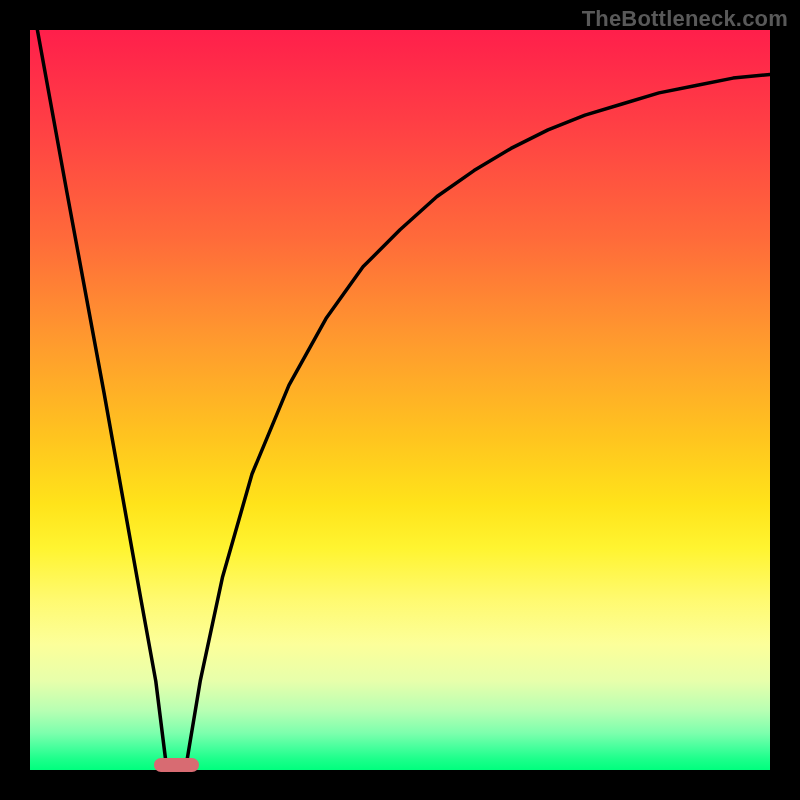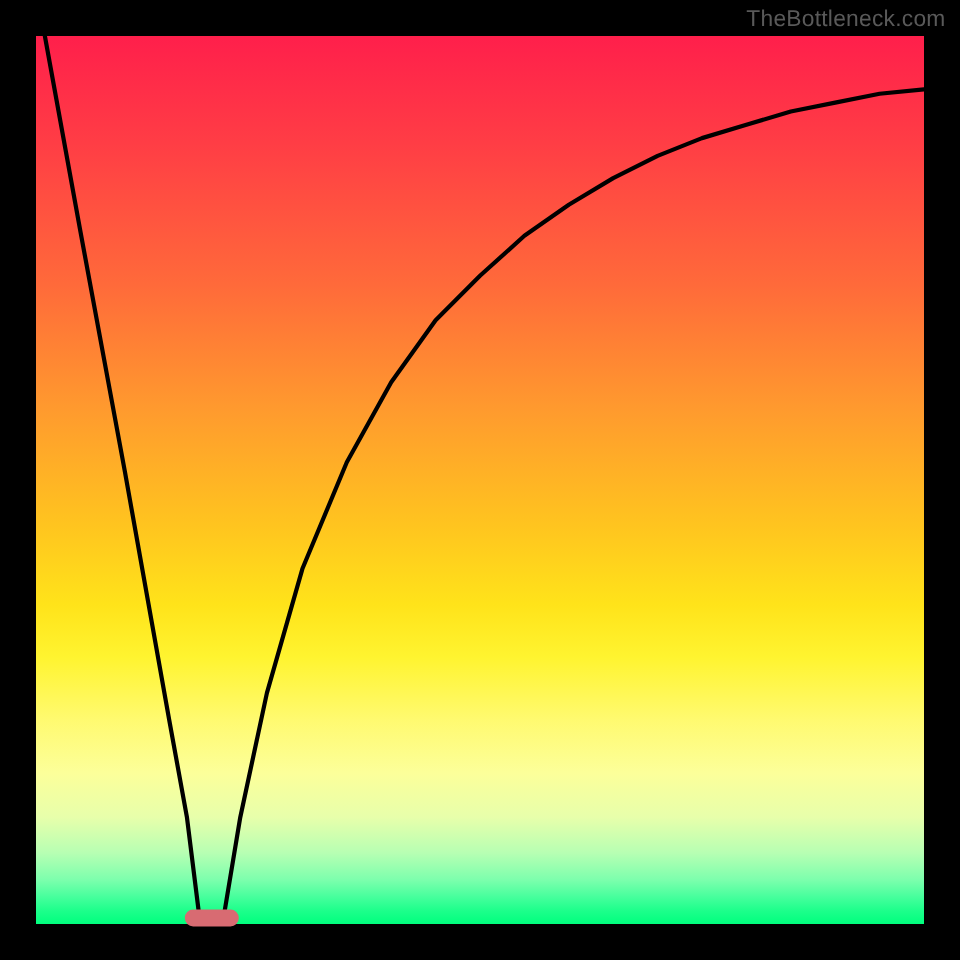--- a/index.html
+++ b/index.html
@@ -15,22 +15,22 @@
     position: relative;
     width: 800px;
     height: 800px;
     background: #000;
   }
   .watermark {
     position: absolute;
     top: 6px;
     right: 12px;
     color: #595959;
-    font-size: 19px;
-    font-weight: 400;
+    font-size: 22px;
+    font-weight: 700;
     letter-spacing: 0.2px;
     z-index: 10;
   }
   .plot {
     position: absolute;
     left: 30px;
     top: 30px;
     width: 740px;
     height: 740px;
   }

